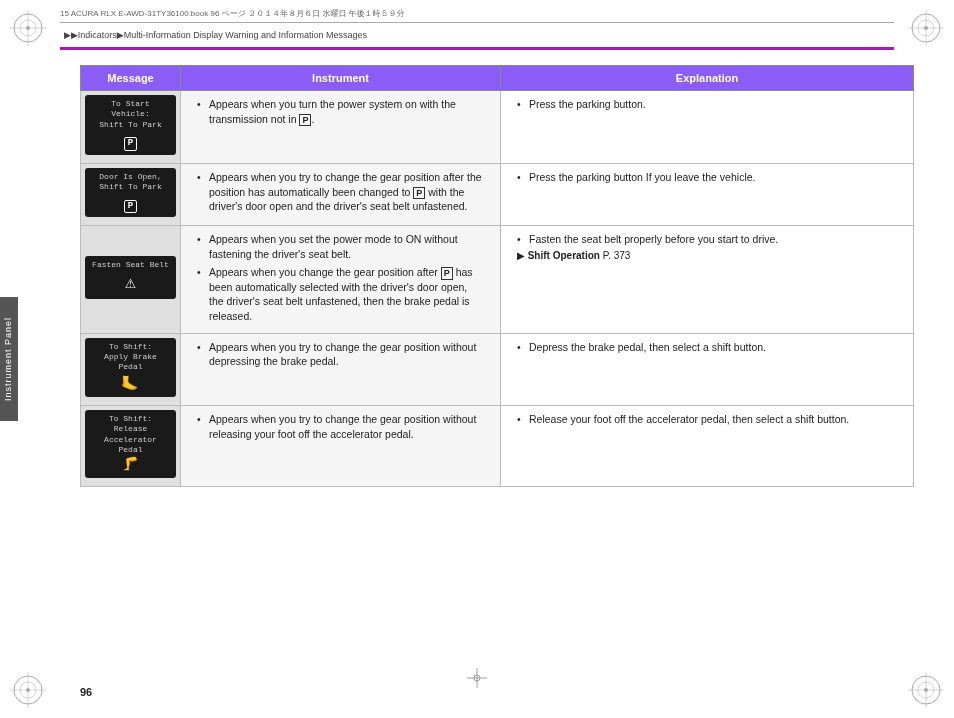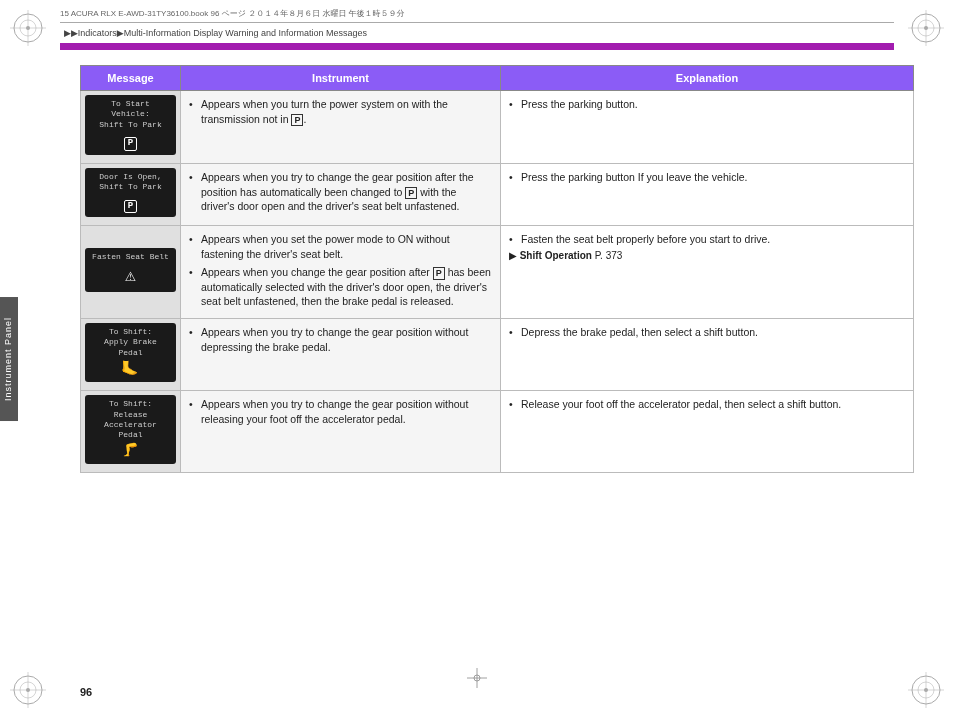--- a/index.html
+++ b/index.html
@@ -27,21 +27,21 @@
     .corner-br { bottom: 10px; right: 10px; }
 
     
     .header-bar {
       position: absolute;
       top: 22px;
       left: 60px;
       right: 60px;
       height: 28px;
       border-top: 1px solid #aaa;
-      border-bottom: 7px solid #a21caf;
+      border-bottom: 3px solid #a21caf;
       display: flex;
       align-items: center;
       font-size: 9px;
       color: #444;
       padding: 0 4px;
     }
 
     .breadcrumb {
       font-size: 9px;
       color: #444;
@@ -86,21 +86,21 @@
       color: #fff;
       padding: 6px 10px;
       text-align: center;
       font-weight: bold;
       border: 1px solid #888;
       font-size: 11px;
     }
 
     table tbody tr td {
       border: 1px solid #bbb;
-      padding: 6px 8px;
+      padding: 6px 16px;
       vertical-align: top;
     }
 
     table tbody tr td.message-cell {
       background: #e0e0e0;
       width: 100px;
       text-align: center;
       vertical-align: middle;
       padding: 4px;
     }

